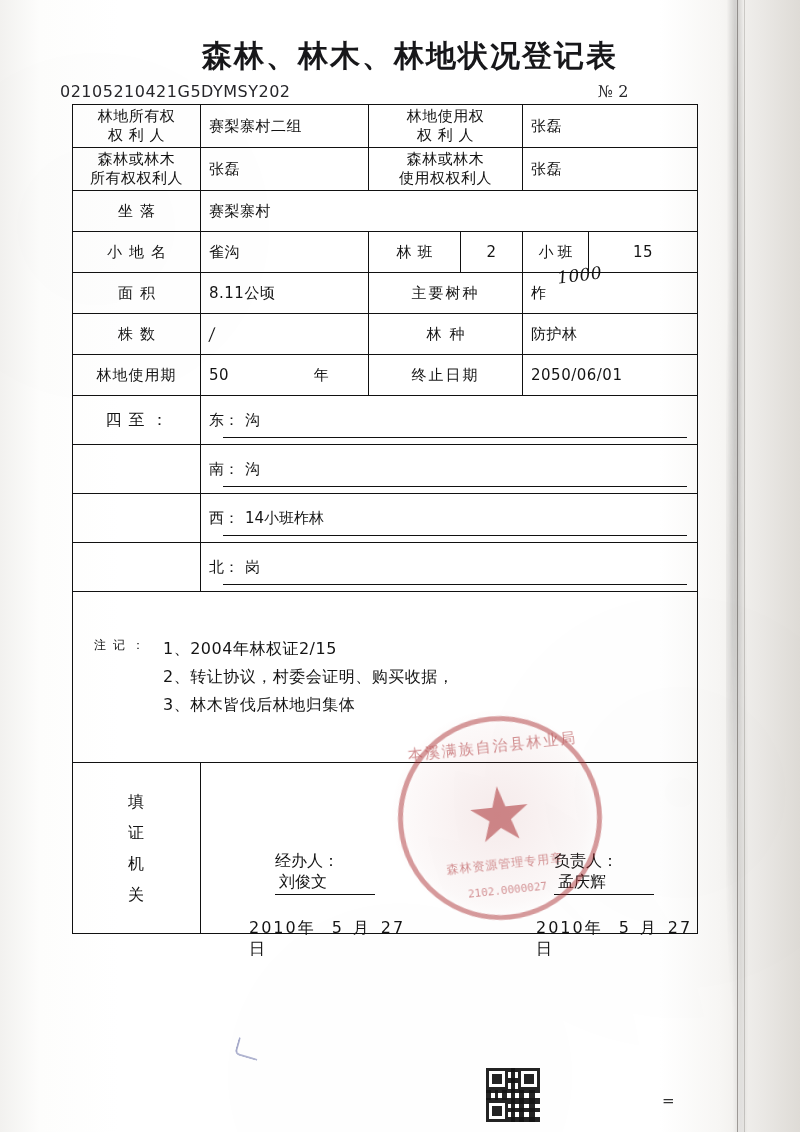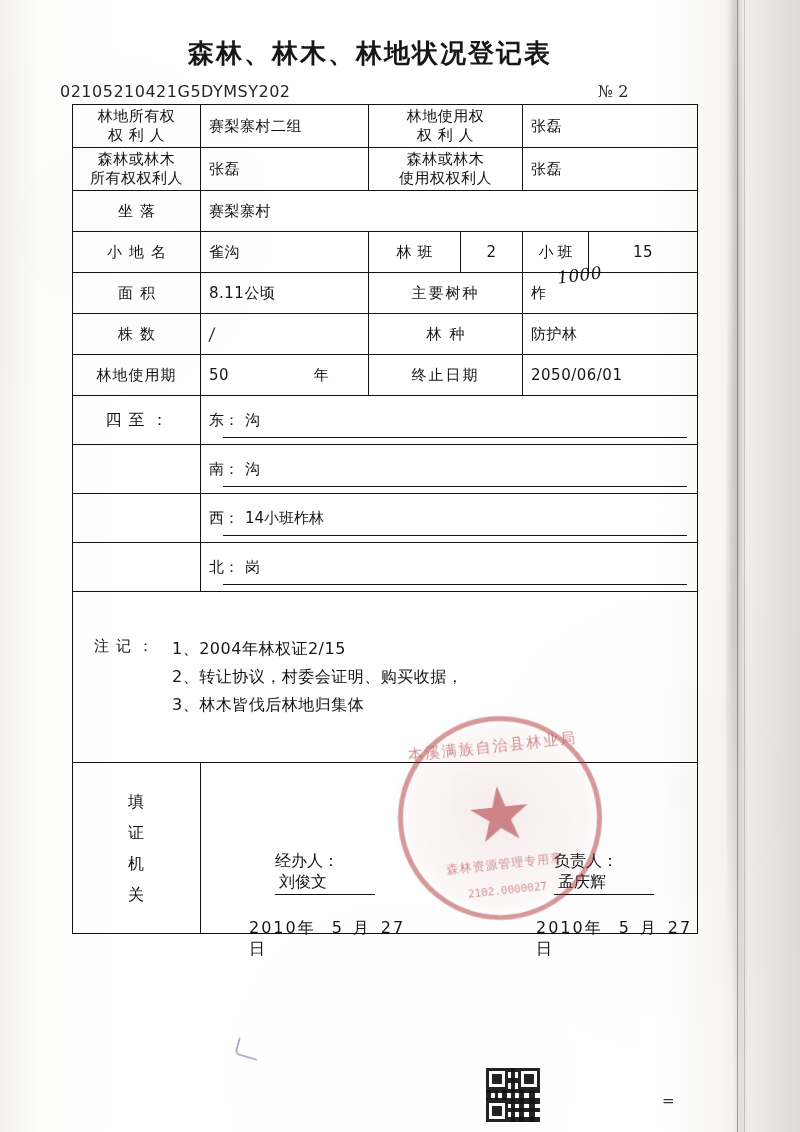--- a/index.html
+++ b/index.html
@@ -57,24 +57,25 @@
     pointer-events: none;
   }
 
   .doc-title {
     position: absolute;
     top: 36px;
     left: 0;
     width: 740px;
     text-align: center;
     font-family: "DejaVu Serif", "Liberation Serif", serif;
-    font-size: 26px;
+    font-size: 30px;
     font-weight: 700;
     letter-spacing: 2px;
     color: #17171a;
+    padding-left: 40px;
   }
   .doc-serial {
     position: absolute;
     top: 82px;
     left: 60px;
     font-family: "DejaVu Sans", sans-serif;
     font-size: 16px;
     letter-spacing: .5px;
     color: #26262a;
   }
@@ -177,21 +178,21 @@
     vertical-align: top;
     padding-top: 12px;
   }
   .notes-wrap {
     display: flex;
     align-items: flex-start;
   }
   .notes-label {
     letter-spacing: 7px;
     text-indent: 7px;
-    font-size: 15px;
+    font-size: 12px;
     white-space: nowrap;
     padding-top: 2px;
     padding-left: 6px;
   }
   .notes-list {
     margin: 0;
     padding: 0 0 0 12px;
     list-style: none;
   }
   .notes-list li {

